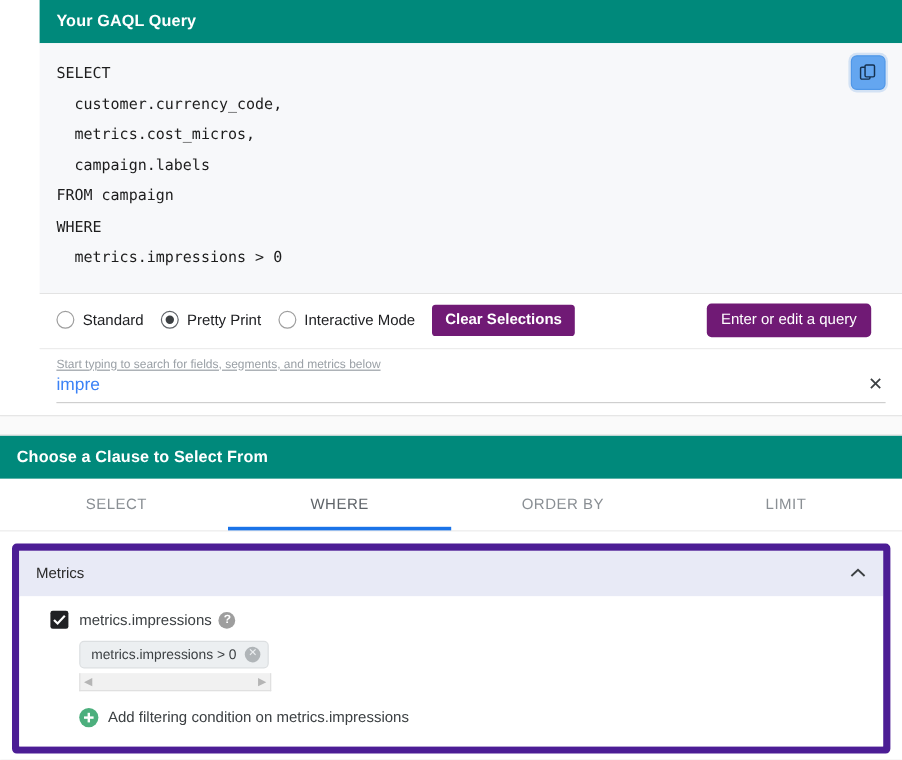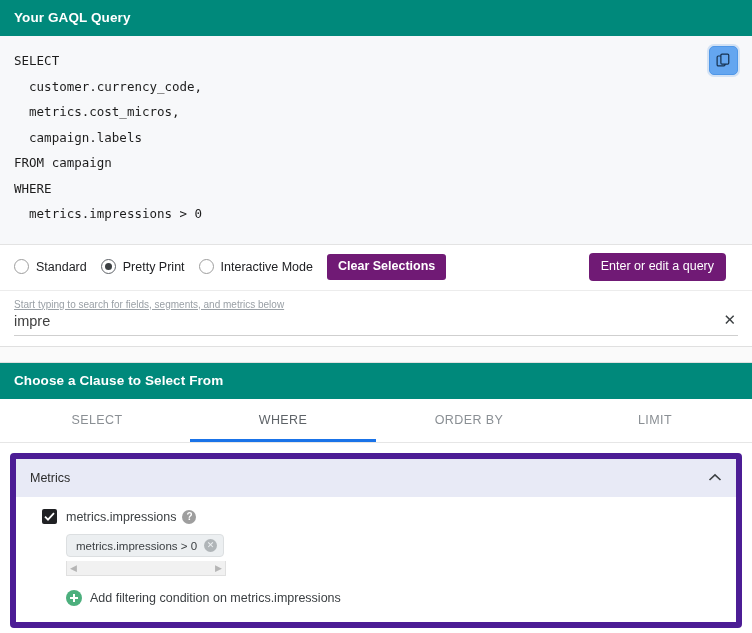--- a/index.html
+++ b/index.html
@@ -44,20 +44,21 @@
   .query-panel {
     position: absolute;
     left: 0;
     top: 0;
     width: 752px;
     height: 347px;
     border-left: none;
     border-right: none;
     border-top: none;
     border-radius: 0;
+    padding-left: 33px;
   }
   .query-body {
     position: relative;
     background: #f7f8fa;
     padding: 12px 14px 12px 14px;
     min-height: 208px;
     box-sizing: border-box;
   }
   .code-line {
     font-family: "DejaVu Sans Mono", "Liberation Mono", monospace;
@@ -171,21 +172,21 @@
     display: flex;
     align-items: flex-end;
     border-bottom: 1px solid #cfcfcf;
     padding-bottom: 6px;
   }
   .search-input {
     border: none;
     outline: none;
     font-family: "Liberation Sans", sans-serif;
     font-size: 14.5px;
-    color: #404040;
+    color: #3b82f6;
     flex: 1 1 auto;
     background: transparent;
     padding: 0;
   }
   .clear-x {
     font-size: 15px;
     color: #3c4043;
     cursor: pointer;
     line-height: 1;
     padding: 0 2px 1px 2px;

